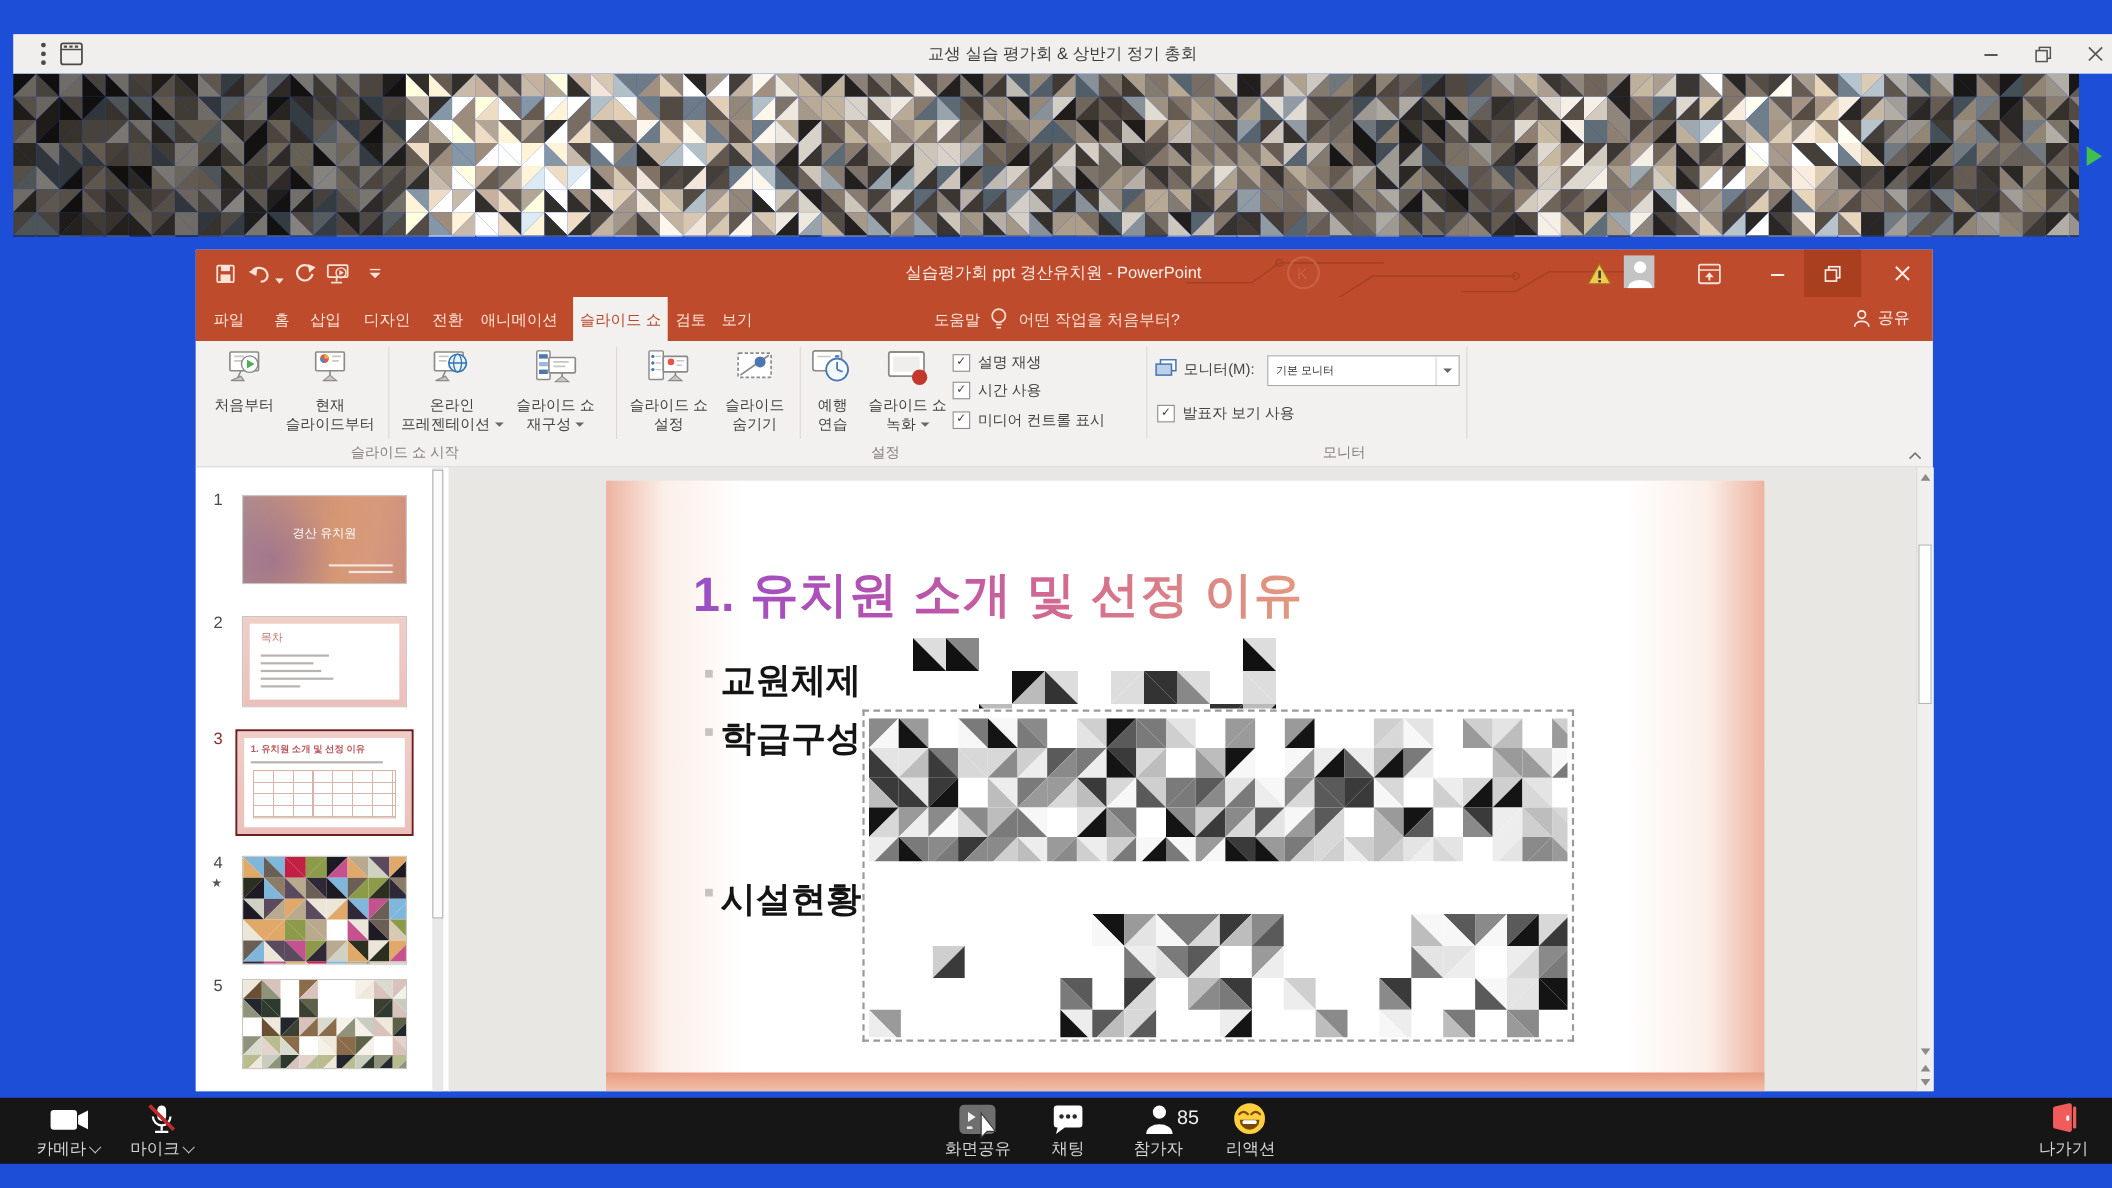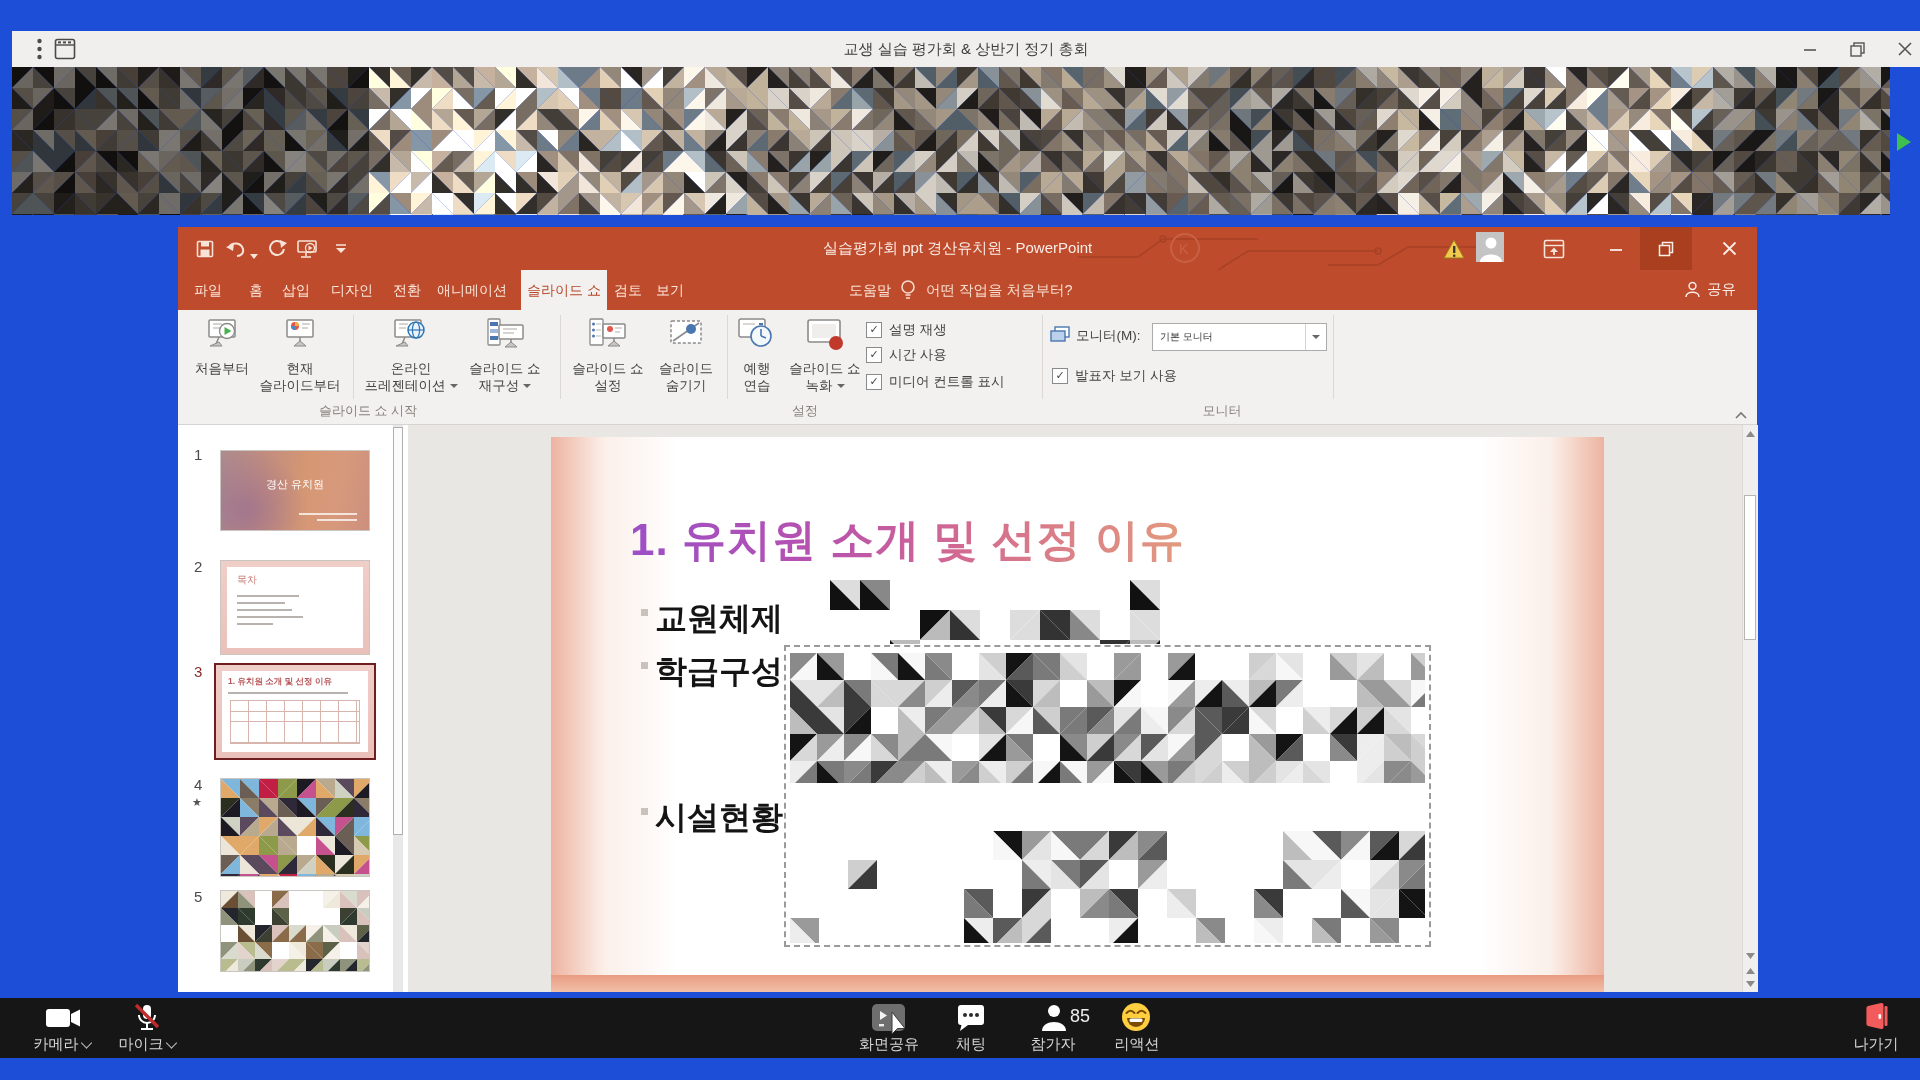--- a/index.html
+++ b/index.html
@@ -1838,21 +1838,21 @@
       <span class="abs snum" style="left:16px;top:21px;">1</span>
       <div class="abs thumb" style="top:25px;height:81px;">
         <div style="position:absolute;inset:0;background:linear-gradient(100deg,#AC8A8E 0%,#C28D7E 28%,#D59773 55%,#D7997C 78%,#CC8F7D 100%);"></div>
         <div style="position:absolute;inset:0;background:radial-gradient(circle at 18% 75%,rgba(140,100,150,.55),transparent 45%);"></div>
         <div class="abs" style="left:0;right:0;top:26px;text-align:center;font-size:11px;color:#FFF;">경산 유치원</div>
         <div class="tinybar" style="right:12px;top:62px;width:58px;background:rgba(255,255,255,.75);"></div>
         <div class="tinybar" style="right:12px;top:68px;width:40px;background:rgba(255,255,255,.75);"></div>
       </div>
 
       <span class="abs snum" style="left:16px;top:133px;">2</span>
-      <div class="abs thumb" style="top:135px;height:95px;">
+      <div class="abs thumb" style="top:135px;height:83px;">
         <div class="pinkframe">
             <div class="inner"></div>
           </div>
         <div class="abs" style="left:16px;top:12px;font-size:10px;color:#C4766E;">목차</div>
         <div class="tinybar" style="left:16px;top:34px;width:62px;"></div>
         <div class="tinybar" style="left:16px;top:41px;width:48px;"></div>
         <div class="tinybar" style="left:16px;top:48px;width:55px;"></div>
         <div class="tinybar" style="left:16px;top:55px;width:66px;"></div>
         <div class="tinybar" style="left:16px;top:62px;width:36px;"></div>
       </div>

